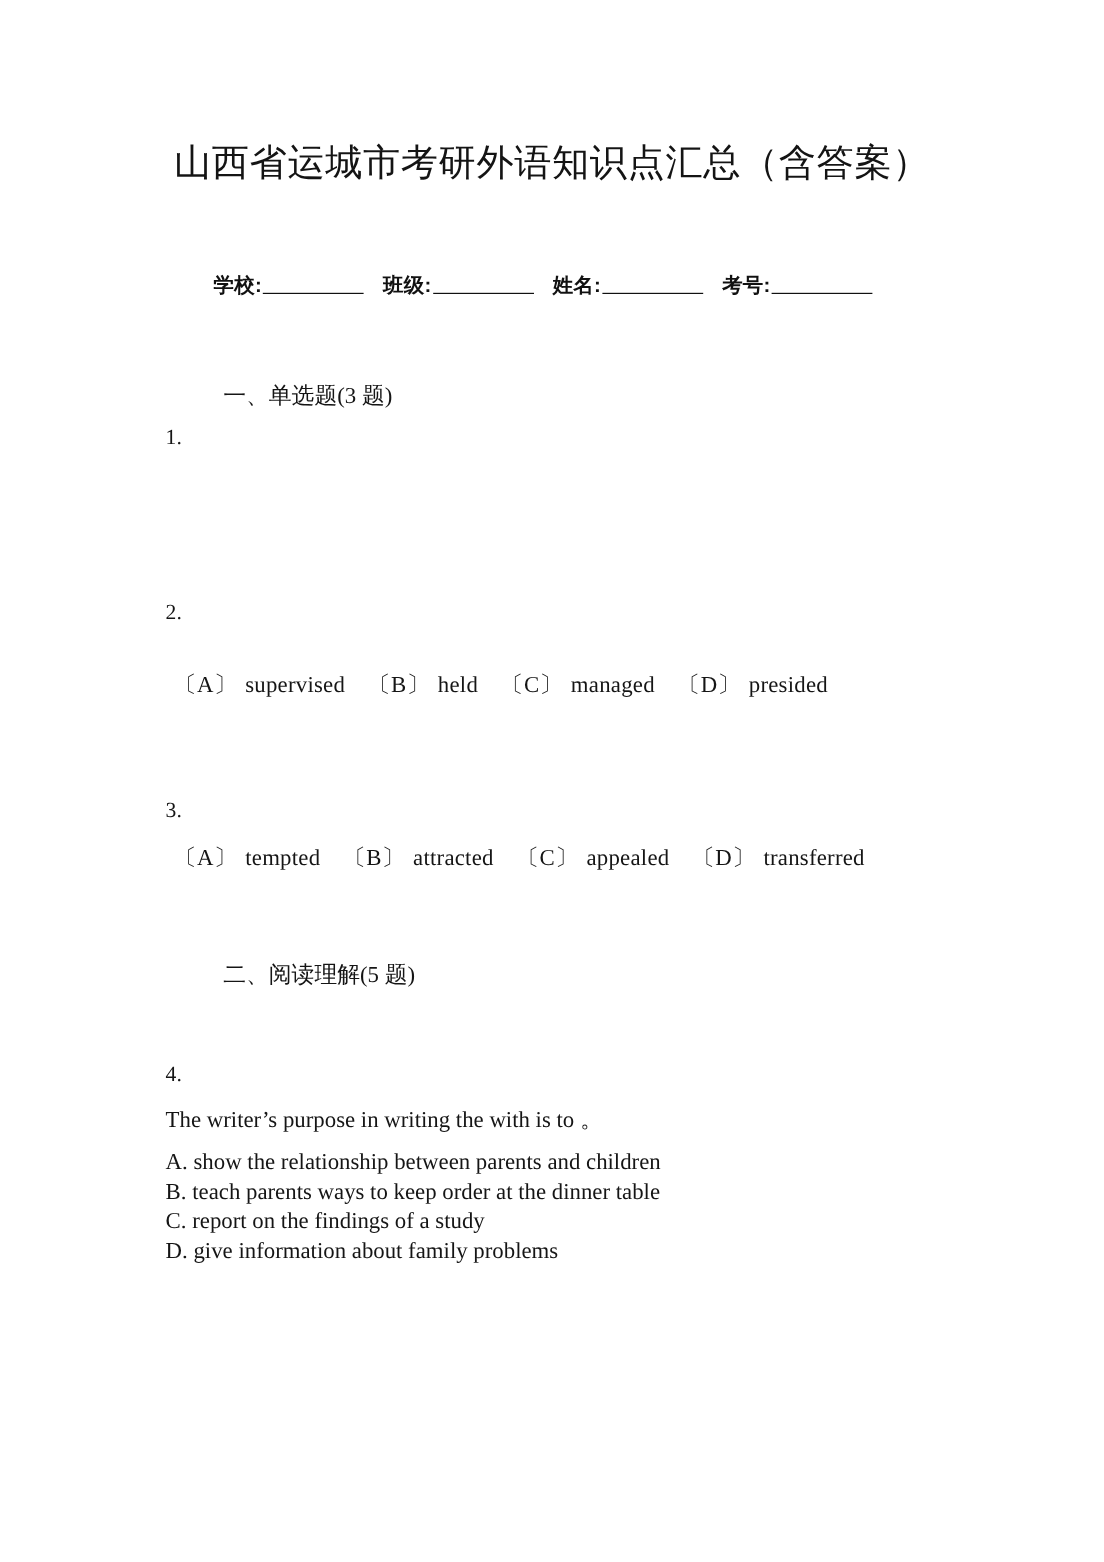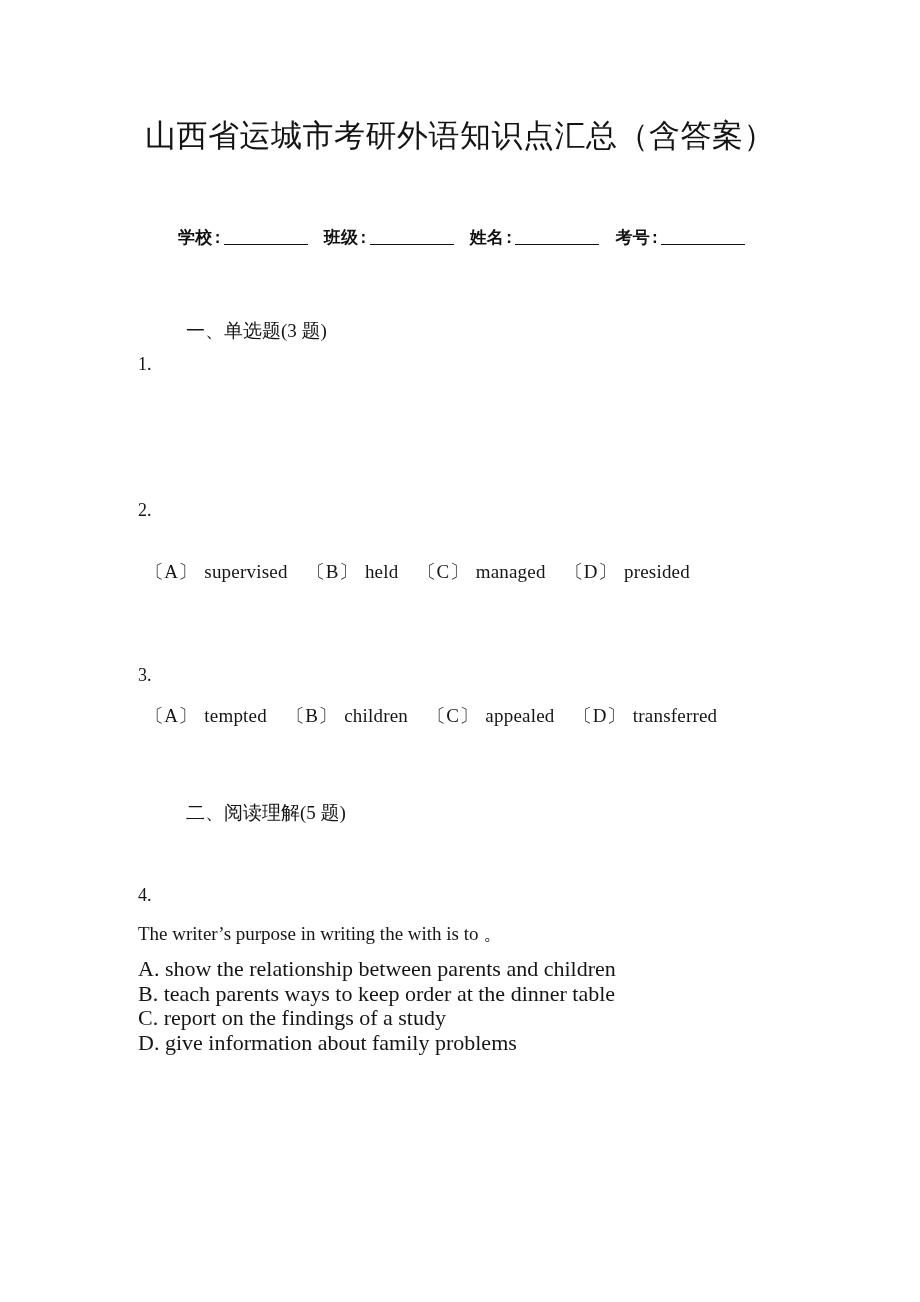--- a/index.html
+++ b/index.html
@@ -45,21 +45,20 @@
     width: 570px;
     font-family: "Liberation Sans", "DejaVu Sans", sans-serif;
     font-size: 17px;
     font-weight: bold;
     color: #111111;
     white-space: nowrap;
     letter-spacing: 0.2px;
   }
   .info-field {
     display: inline-block;
-    font-family: Liberation Mono, monospace;
   }
   .info-field + .info-field {
     margin-left: 16px;
   }
   .info-label {
     display: inline-block;
   }
   .info-blank {
     display: inline-block;
     width: 84px;
@@ -116,21 +115,21 @@
     margin-right: 19px;
   }
   .opt-text:last-child {
     margin-right: 0;
   }
 
   
   .q-options-stacked {
     position: absolute;
     left: 138px;
-    font-size: 22px;
+    font-size: 19px;
     line-height: 24.5px;
     color: #151515;
     white-space: nowrap;
   }
   .stack-opt {
     display: block;
   }
 
   
   #q1-number  { top: 352px; }
@@ -169,21 +168,21 @@
 
   <div class="q-number" id="q1-number">1.</div>
 
   <div class="q-number" id="q2-number">2.</div>
   <div class="q-options-inline" id="q2-options">
     <span class="opt-key">〔A〕</span><span class="opt-text">supervised</span><span class="opt-key">〔B〕</span><span class="opt-text">held</span><span class="opt-key">〔C〕</span><span class="opt-text">managed</span><span class="opt-key">〔D〕</span><span class="opt-text">presided</span>
   </div>
 
   <div class="q-number" id="q3-number">3.</div>
   <div class="q-options-inline" id="q3-options">
-    <span class="opt-key">〔A〕</span><span class="opt-text">tempted</span><span class="opt-key">〔B〕</span><span class="opt-text">children</span><span class="opt-key">〔C〕</span><span class="opt-text">appealed</span><span class="opt-key">〔D〕</span><span class="opt-text">transferred</span>
+    <span class="opt-key">〔A〕</span><span class="opt-text">tempted</span><span class="opt-key">〔B〕</span><span class="opt-text">attracted</span><span class="opt-key">〔C〕</span><span class="opt-text">appealed</span><span class="opt-key">〔D〕</span><span class="opt-text">transferred</span>
   </div>
 
   <div class="section-head" id="section-2-head">二、阅读理解(5 题)</div>
 
   <div class="q-number" id="q4-number">4.</div>
   <div class="q-stem" id="q4-stem">The writer’s purpose in writing the with is to  。</div>
   <div class="q-options-stacked" id="q4-options">
     <span class="stack-opt">A. show the relationship between parents and children</span>
     <span class="stack-opt">B. teach parents ways to keep order at the dinner table</span>
     <span class="stack-opt">C. report on the findings of a study</span>

